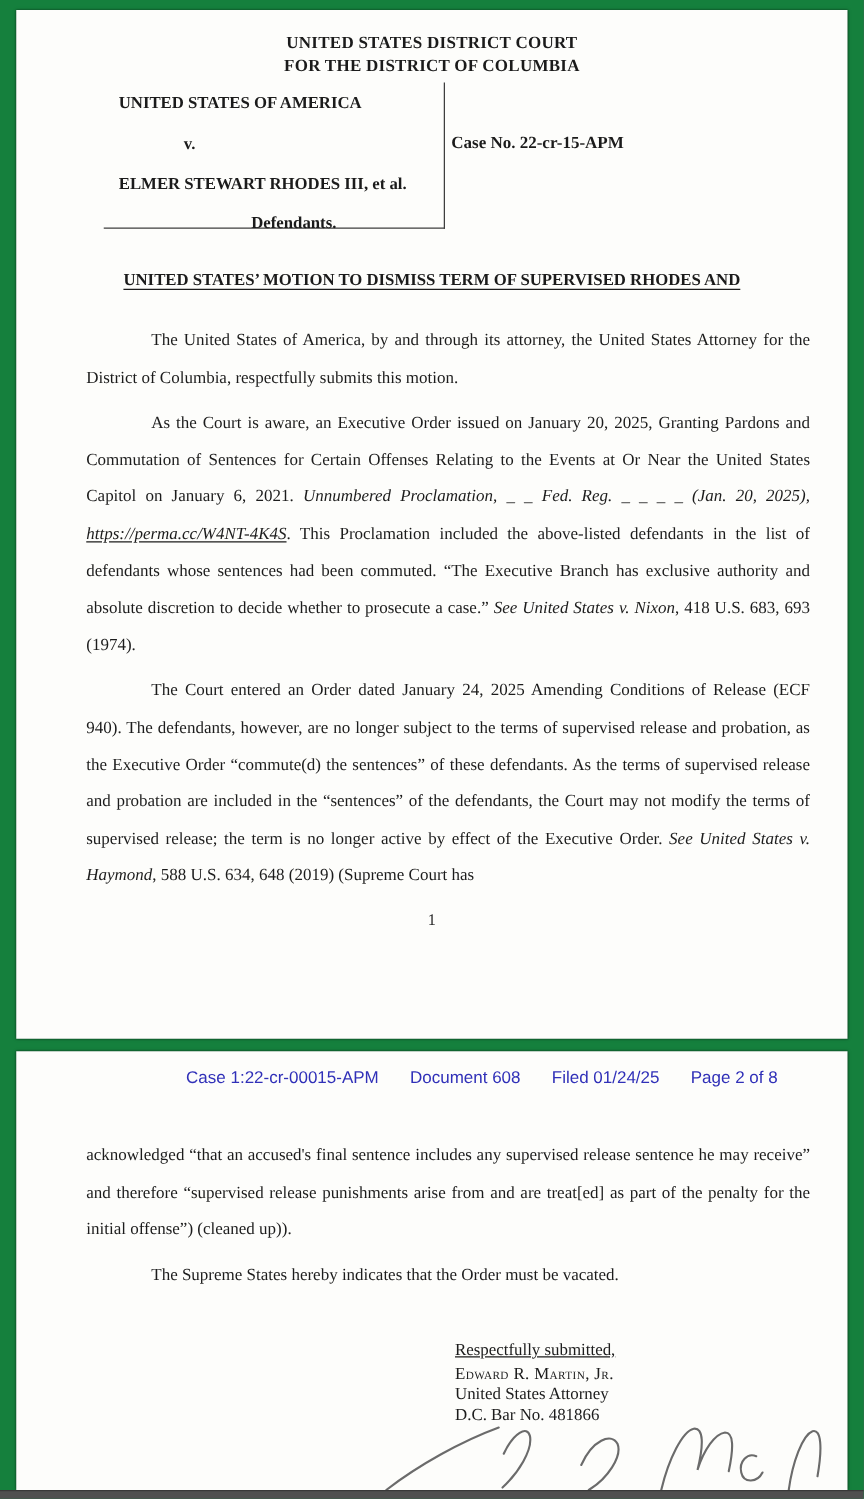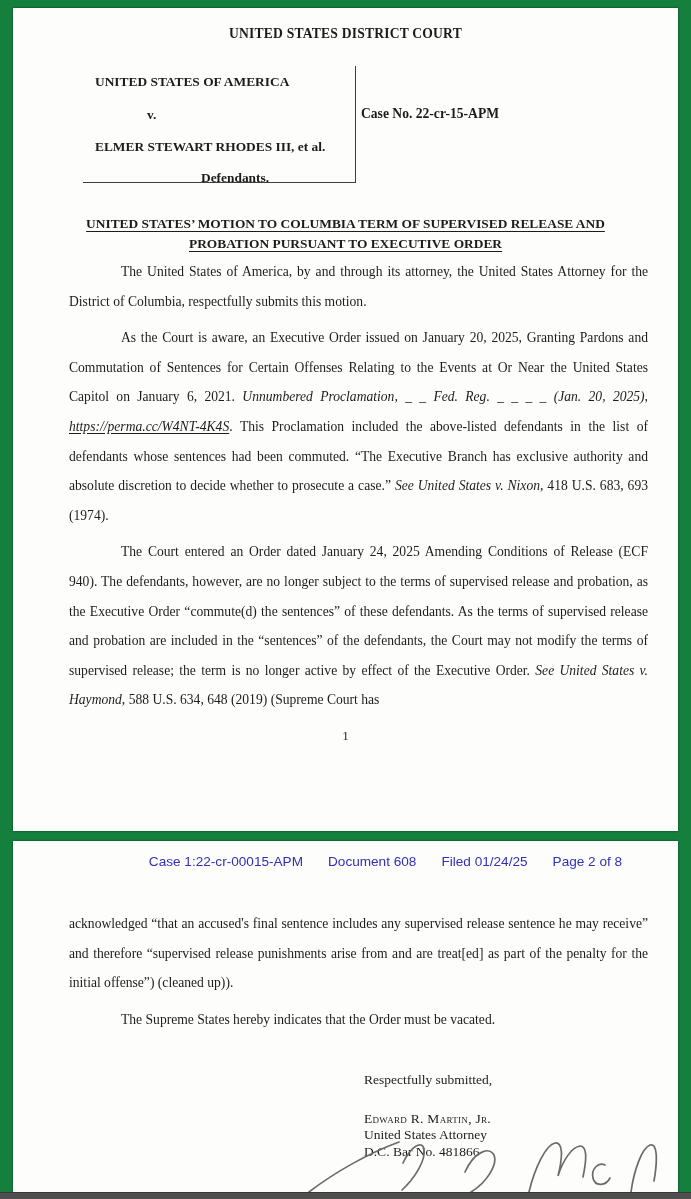--- a/index.html
+++ b/index.html
@@ -29,47 +29,47 @@
   .bodycol p{margin:0 0 7px 0;line-height:29.6px;text-align:justify;}
   .bodycol p.indent{text-indent:52px;}
   .it{font-style:italic;}
   .un{text-decoration:underline;text-underline-offset:2px;}
 
   .pagenum{position:absolute;top:720px;left:0;width:100%;text-align:center;font-size:13px;color:#2a2a2a;}
 
   .ecf-stamp{position:absolute;top:13px;left:0;width:100%;display:flex;justify-content:center;gap:25px;font-family:"Liberation Sans",sans-serif;font-size:13.6px;white-space:nowrap;}
 
   .sig-block{position:absolute;left:351px;top:231px;font-size:13.5px;color:#1c1c1c;}
-  .sig-respect{margin-bottom:23px;}
+  .sig-respect{margin-bottom:3px;text-decoration:underline;}
   .sig-name{font-variant:small-caps;letter-spacing:.3px;line-height:16.4px;}
   .sig-line{line-height:16.4px;}
   .signature-svg{position:absolute;left:0;bottom:0;width:665px;height:351px;pointer-events:none;}
 </style>
 </head>
 <body>
 
 <div class="viewport">
 
   <div class="page page1">
 
     <div class="court-header">
       <div>UNITED STATES DISTRICT COURT</div>
+      <div>FOR THE DISTRICT OF COLUMBIA</div>
     </div>
 
     <div class="caption-box">
       <div class="cap cap-plaintiff">UNITED STATES OF AMERICA</div>
       <div class="cap cap-v">v.</div>
       <div class="cap cap-defendant">ELMER STEWART RHODES III, et al.</div>
       <div class="cap cap-deflabel">Defendants.</div>
     </div>
     <div class="case-no">Case No. 22-cr-15-APM</div>
 
     <div class="motion-title">
-      <div>UNITED STATES’ MOTION TO COLUMBIA TERM OF SUPERVISED RELEASE AND</div>
-      <div>PROBATION PURSUANT TO EXECUTIVE ORDER</div>
+      <div>UNITED STATES’ MOTION TO DISMISS TERM OF SUPERVISED RHODES AND</div>
     </div>
 
     <div class="bodycol body1">
       <p class="indent"><span>The United States of America, by and through its attorney, the United States Attorney for the District of Columbia, respectfully submits this motion.</span></p>
       <p class="indent"><span>As the Court is aware, an Executive Order issued on January 20, 2025, Granting Pardons and Commutation of Sentences for Certain Offenses Relating to the Events at Or Near the United States Capitol on January 6, 2021. </span><span class="it">Unnumbered Proclamation, _ _ Fed. Reg. _ _ _ _ (Jan. 20, 2025), </span><span class="it un">https://perma.cc/W4NT-4K4S</span><span>.  This Proclamation included the above-listed defendants in the list of defendants whose sentences had been commuted. “The Executive Branch has exclusive authority and absolute discretion to decide whether to prosecute a case.” </span><span class="it">See United States v. Nixon</span><span>, 418 U.S. 683, 693 (1974).</span></p>
       <p class="indent"><span>The Court entered an Order dated January 24, 2025 Amending Conditions of Release (ECF 940). The defendants, however, are no longer subject to the terms of supervised release and probation, as the Executive Order “commute(d) the sentences” of these defendants. As the terms of supervised release and probation are included in the “sentences” of the defendants, the Court may not modify the terms of supervised release; the term is no longer active by effect of the Executive Order. </span><span class="it">See United States v. Haymond</span><span>, 588 U.S. 634, 648 (2019) (Supreme Court has</span></p>
     </div>
 
     <div class="pagenum">1</div>
   </div>

